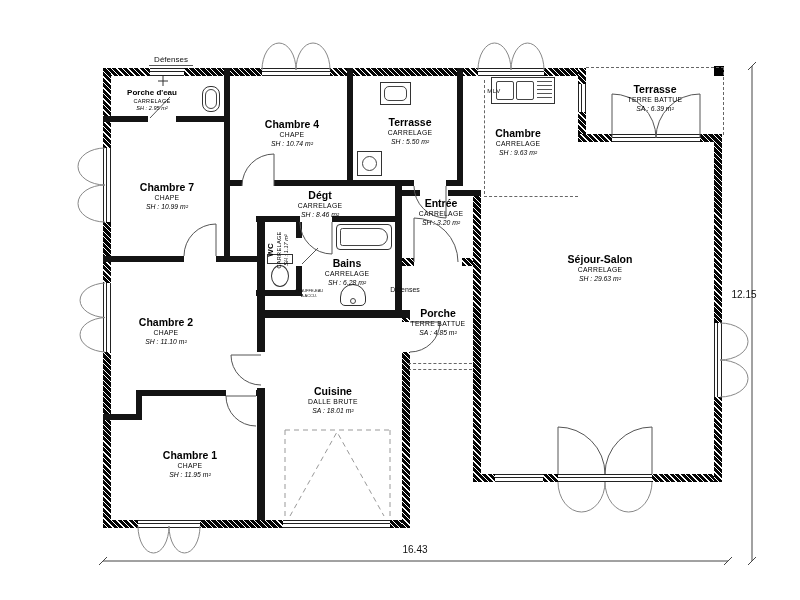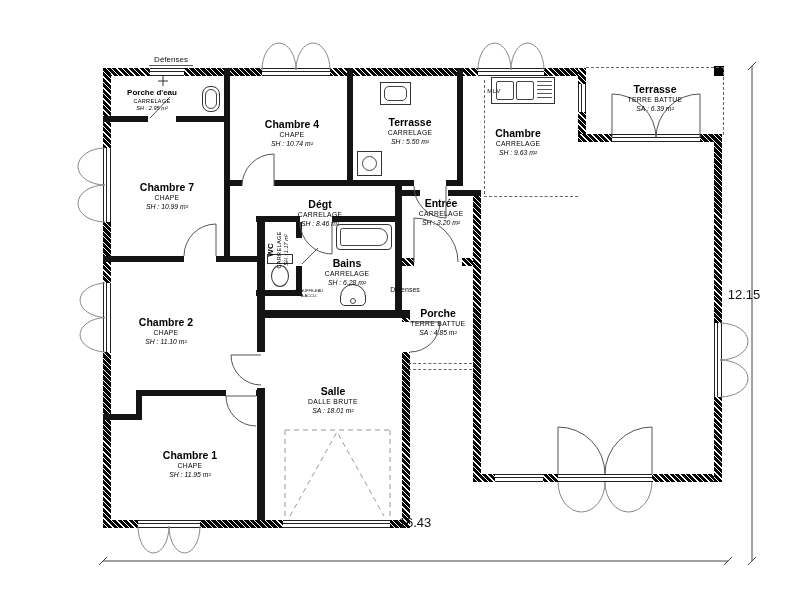--- a/index.html
+++ b/index.html
@@ -19,21 +19,21 @@
   .rn{display:block;font-weight:bold;font-size:10.5px;}
   .rf{display:block;font-size:6.8px;letter-spacing:.3px;}
   .ra{display:block;font-size:6.8px;font-style:italic;}
   .small .rn{font-size:8px}.small .rf,.small .ra{font-size:5.6px}
   .rot{transform:translate(-50%,-50%) rotate(-90deg);}
   .fix{position:absolute;border:1.4px solid #333;background:#fff;box-sizing:border-box;}
   .fin{position:absolute;border:1px solid #444;box-sizing:border-box;background:#fff;}
   .lbl{position:absolute;transform:translate(-50%,-50%);white-space:nowrap;}
   .defenses{font-size:8px;color:#111;}
   .mlv{font-size:6px;color:#111;letter-spacing:.5px;}
-  .dim{font-size:13px;color:#111;}
+  .dim{font-size:10px;color:#111;}
   .ann{font-size:4px;line-height:1.3;color:#111;text-align:center;}
   .uline{position:absolute;background:#555;height:1px;}
   svg.overlay{position:absolute;left:0;top:0;pointer-events:none;}
 </style>
 </head>
 <body>
 
 <div class="plan">
 
   <div class="w" style="left:103px;top:68px;width:483px;height:8px"></div>
@@ -192,66 +192,71 @@
   <div class="room" style="left:655px;top:98px">
     <span class="rn">Terrasse</span>
     <span class="rf">TERRE BATTUE</span>
     <span class="ra">SA : 6.39 m²</span>
   </div>
   <div class="room" style="left:167px;top:196px">
     <span class="rn">Chambre 7</span>
     <span class="rf">CHAPE</span>
     <span class="ra">SH : 10.99 m²</span>
   </div>
-  <div class="room" style="left:320px;top:213px">
+  <div class="room" style="left:320px;top:204px">
     <span class="rn">Dégt</span>
     <span class="rf">CARRELAGE</span>
     <span class="ra">SH : 8.46 m²</span>
   </div>
   <div class="room" style="left:441px;top:212px">
     <span class="rn">Entrée</span>
     <span class="rf">CARRELAGE</span>
     <span class="ra">SH : 3.20 m²</span>
   </div>
   <div class="room small rot" style="left:278px;top:250px">
     <span class="rn">WC</span>
     <span class="rf">CARRELAGE</span>
     <span class="ra">SH : 1.17 m²</span>
   </div>
   <div class="room" style="left:347px;top:272px">
     <span class="rn">Bains</span>
     <span class="rf">CARRELAGE</span>
     <span class="ra">SH : 6.28 m²</span>
+  </div>
+  <div class="room" style="left:600px;top:268px">
+    <span class="rn">Séjour-Salon</span>
+    <span class="rf">CARRELAGE</span>
+    <span class="ra">SH : 29.63 m²</span>
   </div>
   <div class="room" style="left:166px;top:331px">
     <span class="rn">Chambre 2</span>
     <span class="rf">CHAPE</span>
     <span class="ra">SH : 11.10 m²</span>
   </div>
   <div class="room" style="left:438px;top:322px">
     <span class="rn">Porche</span>
     <span class="rf">TERRE BATTUE</span>
     <span class="ra">SA : 4.85 m²</span>
   </div>
   <div class="room" style="left:333px;top:400px">
-    <span class="rn">Salle</span>
+    <span class="rn">Cuisine</span>
     <span class="rf">DALLE BRUTE</span>
     <span class="ra">SA : 18.01 m²</span>
   </div>
   <div class="room" style="left:190px;top:464px">
     <span class="rn">Chambre 1</span>
     <span class="rf">CHAPE</span>
     <span class="ra">SH : 11.95 m²</span>
   </div>
 
   <div class="lbl defenses" style="left:171px;top:59px">Défenses</div>
   <div class="uline" style="left:149px;top:65px;width:44px"></div>
   <div class="lbl defenses rot" style="left:405px;top:289px;font-size:7px">Défenses</div>
   <div class="lbl mlv rot" style="left:494px;top:91px">MLV</div>
   <div class="lbl ann" style="left:309px;top:293px">
     <span style="display:block">CHAUFFE-EAU</span>
     <span style="display:block">À ACCU.</span>
   </div>
 
-  <div class="lbl dim" style="left:415px;top:522px">16.43</div>
+  <div class="lbl dim" style="left:415px;top:549px">16.43</div>
   <div class="lbl dim rot" style="left:744px;top:294px">12.15</div>
 
 </div>
 
 </body></html>

